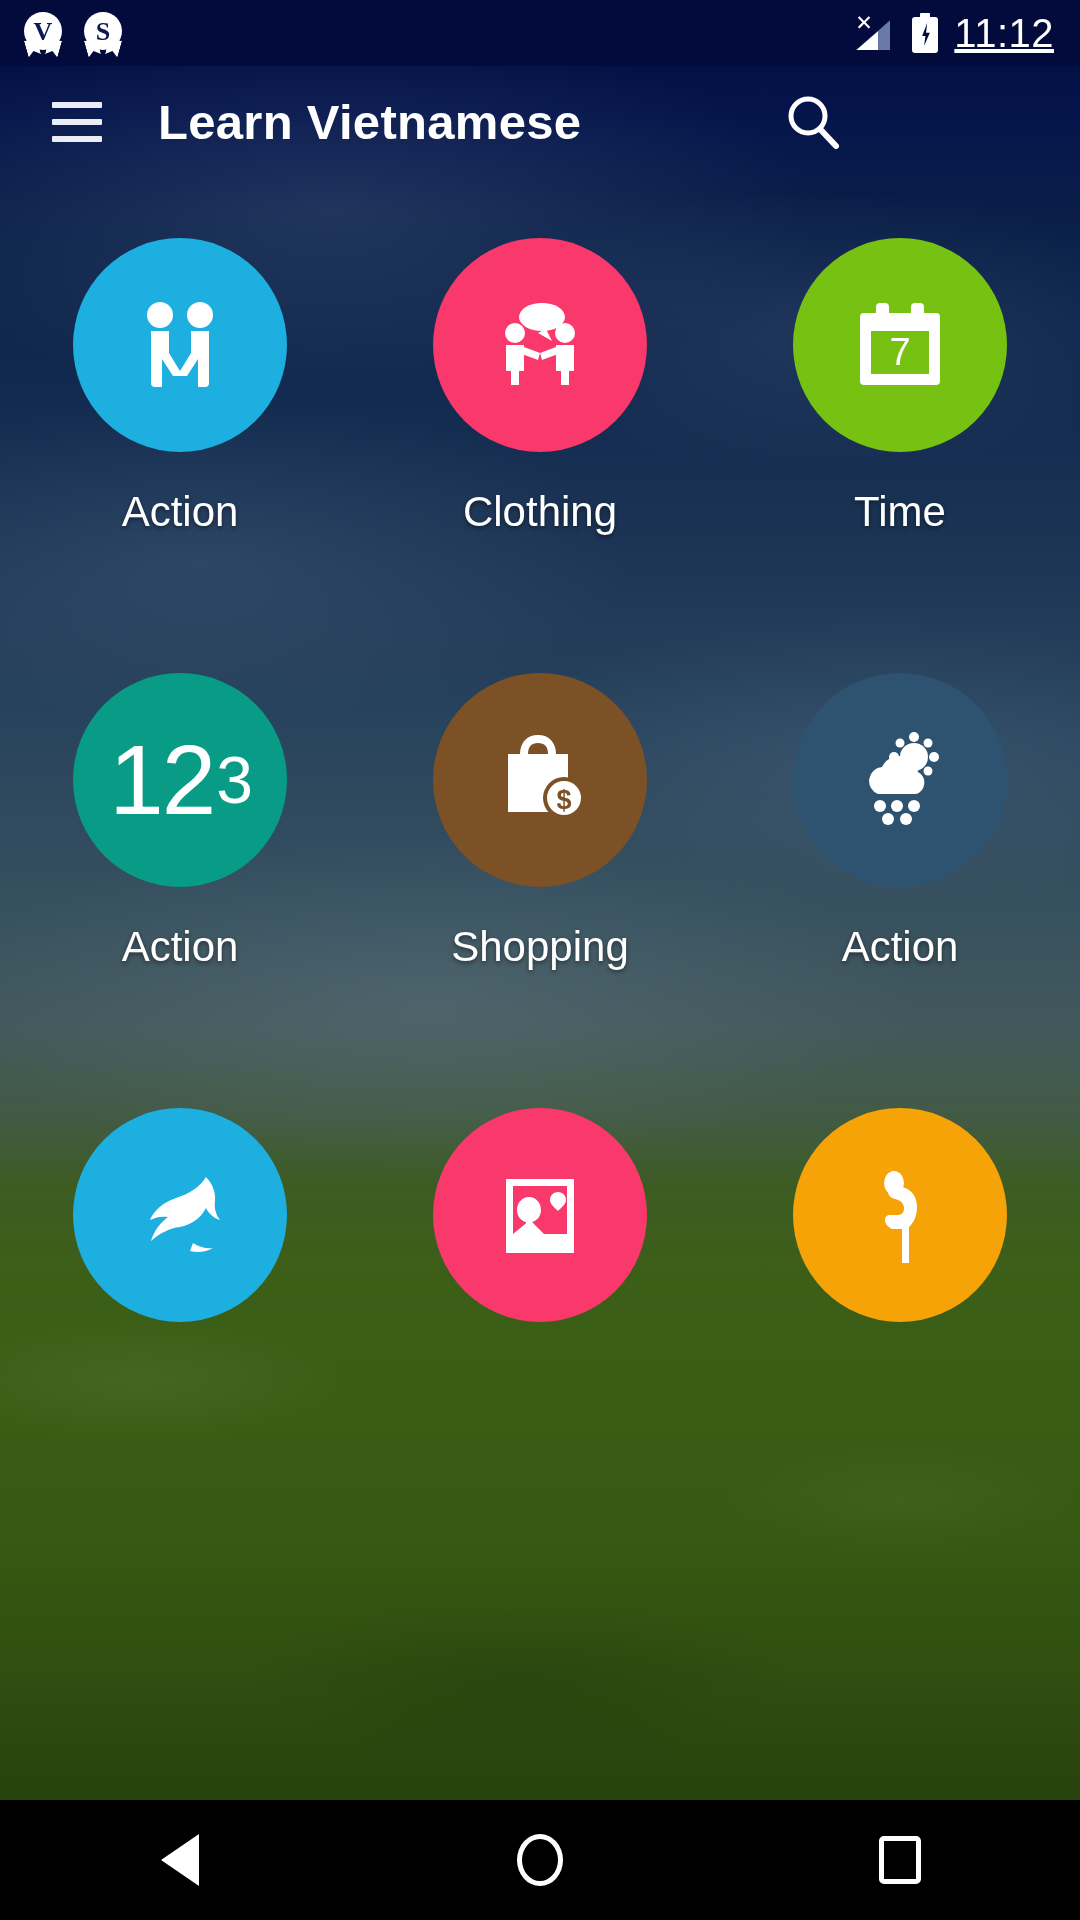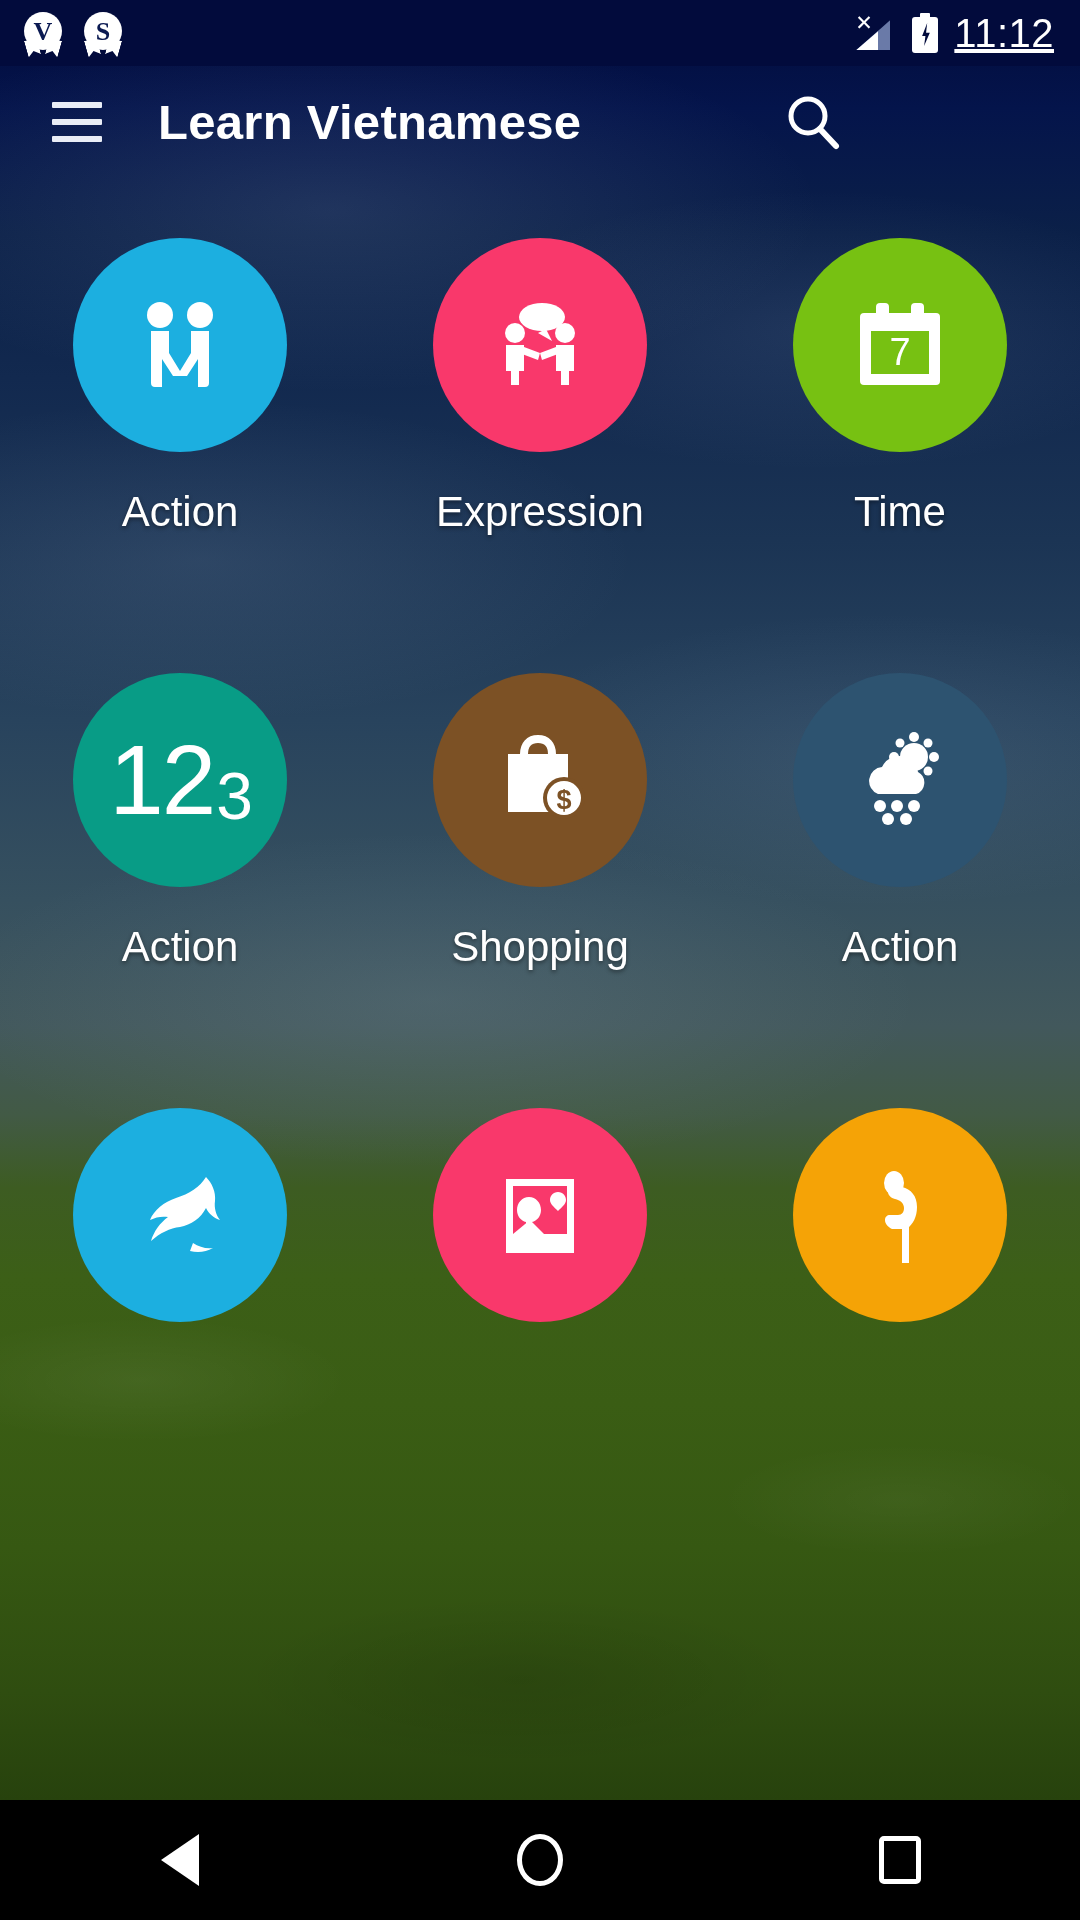--- a/index.html
+++ b/index.html
@@ -130,21 +130,21 @@
     display:flex; align-items:center; justify-content:center;
     position:relative;
   }
   .cell-label{
     margin-top:36px; color:#fff; font-size:42px; font-weight:400;
     text-shadow:0 2px 4px rgba(0,0,0,.45); white-space:nowrap;
   }
   .num-glyph{
     color:#fff; font-size:98px; font-weight:300; letter-spacing:-2px;
     font-family:"Liberation Sans", sans-serif; line-height:1;
-    display:flex; align-items:flex-end;
+    display:flex; align-items:center;
   }
   .num-glyph .small{ font-size:66px; margin-left:2px; }
 
   
   #navbar{
     position:absolute; left:0; bottom:0; width:1080px; height:120px;
     background:#000; display:flex; align-items:center; justify-content:space-around; z-index:9;
   }
   .nav-btn{ width:150px; height:120px; display:flex; align-items:center; justify-content:center; cursor:pointer; }
   .nav-back{ width:0;height:0;border-top:26px solid transparent;border-bottom:26px solid transparent;border-right:38px solid #fff; }
@@ -222,21 +222,21 @@
         <ellipse cx="58" cy="28" rx="23" ry="14" fill="#fff"></ellipse>
         <path d="M62 40l6 12-14-8z" fill="#fff"></path>
         <circle cx="31" cy="44" r="10" fill="#fff"></circle>
         <path d="M22 56h18v26h-5v14h-8V82h-5z" fill="#fff"></path>
         <path d="M40 58l16 6-2 7-16-6z" fill="#fff"></path>
         <circle cx="81" cy="44" r="10" fill="#fff"></circle>
         <path d="M72 56h18v26h-5v14h-8V82h-5z" fill="#fff"></path>
         <path d="M72 58L56 64l2 7 16-6z" fill="#fff"></path>
       </svg>
     </div>
-    <div class="cell-label">Expression</div>
+    <div class="cell-label">Clothing</div>
   </div>
 
 
   <div class="cell">
     <div class="circle" style="background:#77C112">
       <svg width="112" height="112" viewBox="0 0 112 112">
         <rect x="32" y="14" width="13" height="22" rx="4" fill="#fff"></rect>
         <rect x="67" y="14" width="13" height="22" rx="4" fill="#fff"></rect>
         <rect x="16" y="24" width="80" height="72" rx="4" fill="#fff"></rect>
         <rect x="27" y="42" width="58" height="43" fill="#77C112"></rect>

